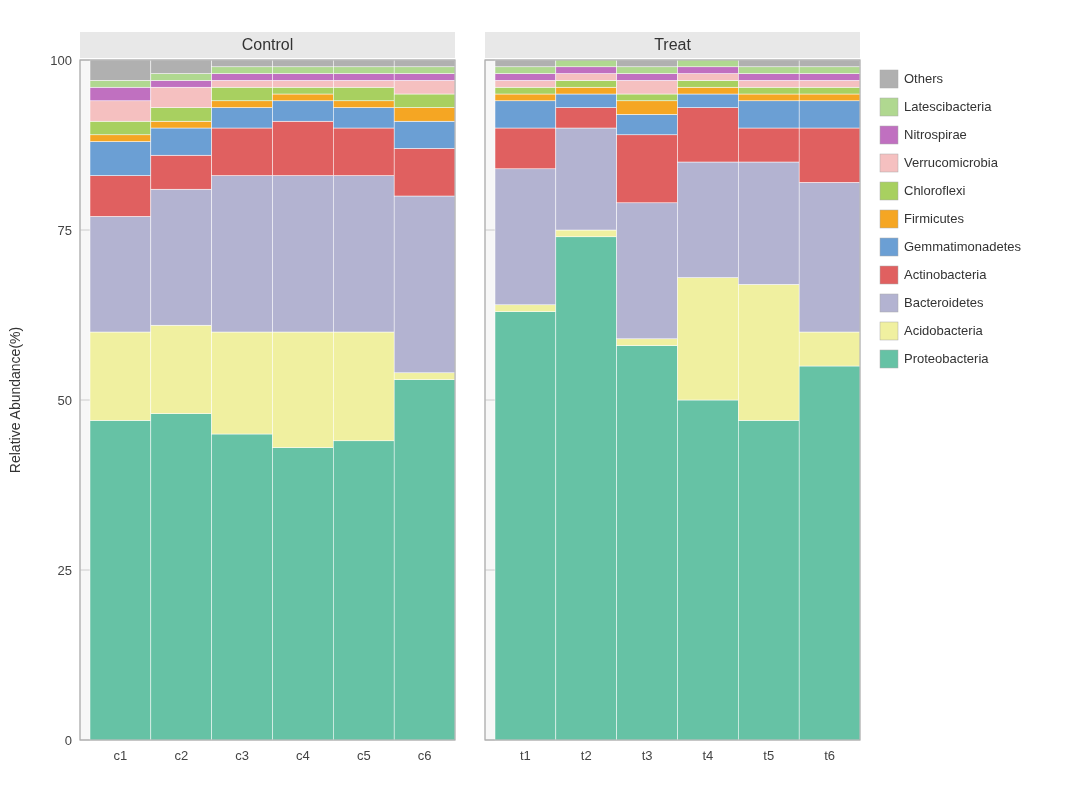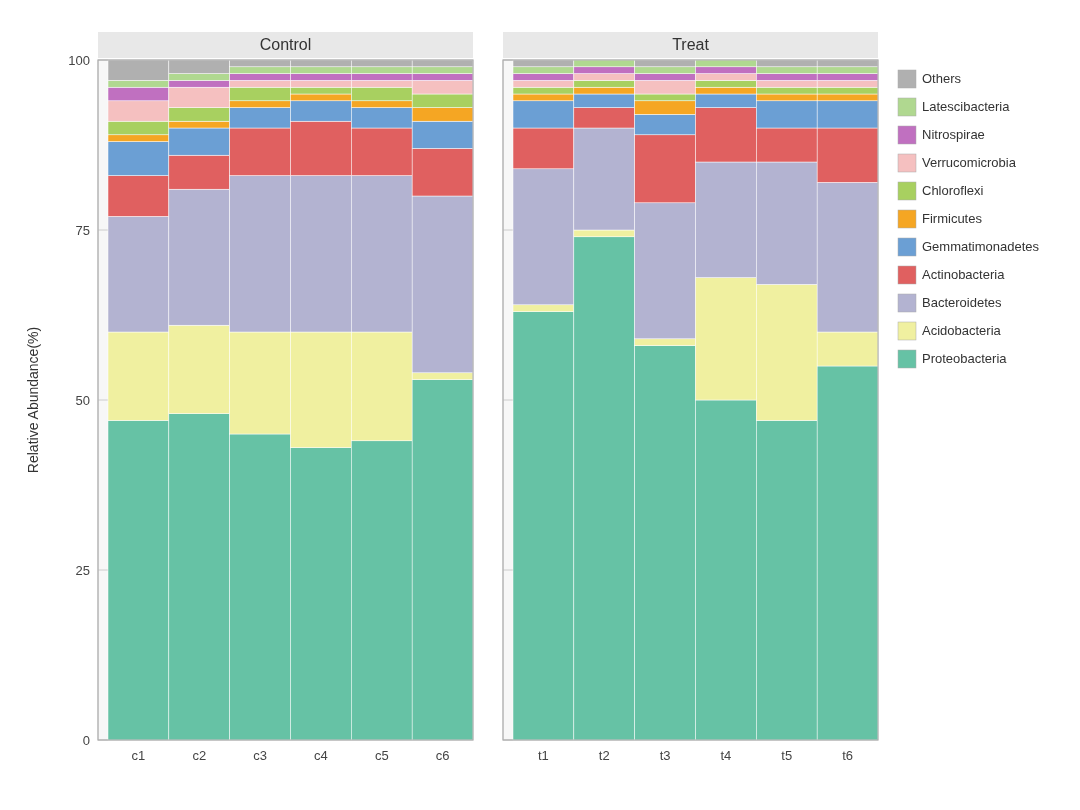--- a/index.html
+++ b/index.html
@@ -14,21 +14,20 @@
       justify-content: center;
     }
     .chart-container {
       width: 1080px;
       height: 810px;
       background: #ffffff;
       position: relative;
       display: flex;
       align-items: center;
       justify-content: center;
-      padding-left: 18px;
     }
     svg {
       display: block;
     }
     .watermark {
       position: absolute;
       bottom: 18px;
       right: 18px;
       font-size: 13px;
       color: #aaa;

